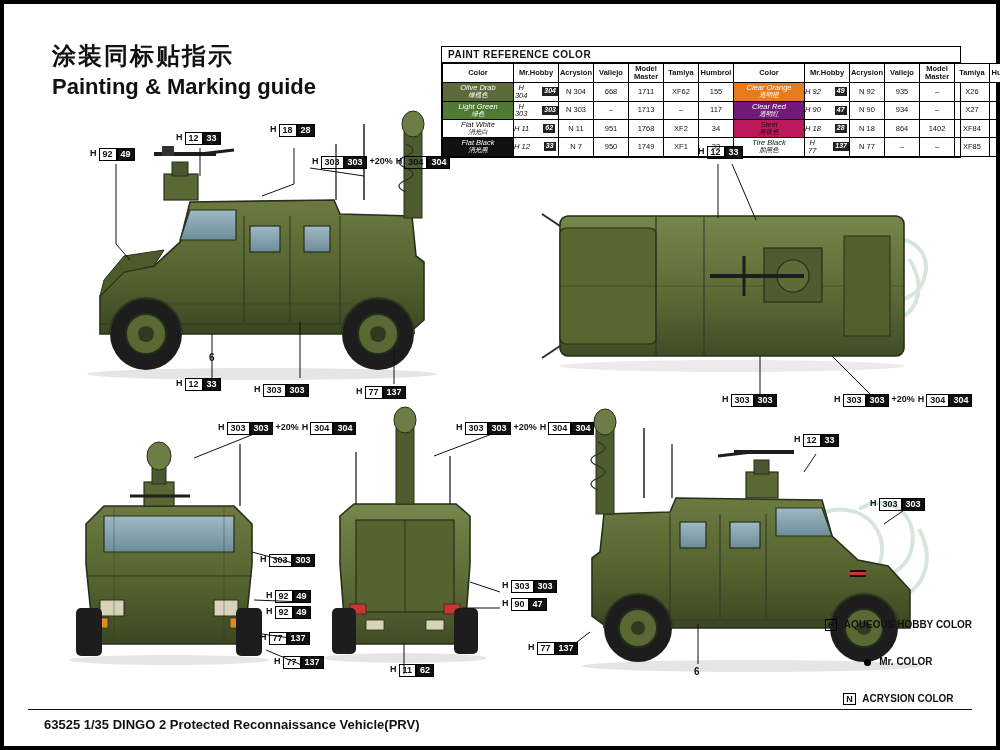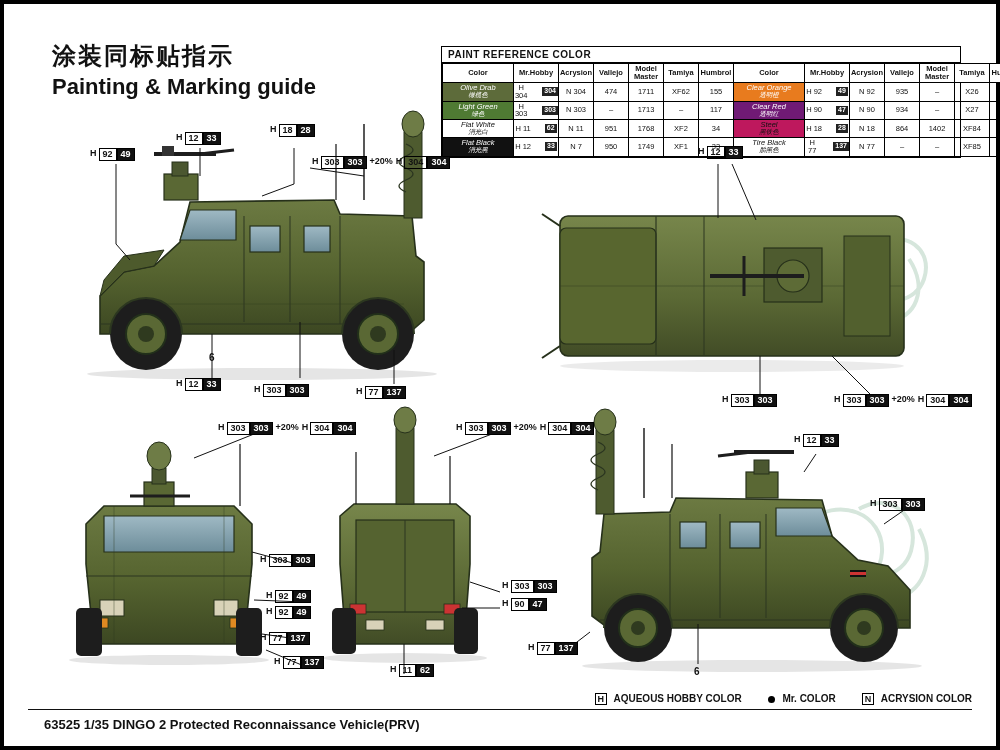--- a/index.html
+++ b/index.html
@@ -41,21 +41,21 @@
     border:1px solid #000;
     font-size:7.5px;
     text-align:center;
     padding:1px 0;
     line-height:1.05;
     font-weight:normal;
   }
   table.pt th{font-weight:bold;background:#fff;}
   .colcell{font-weight:bold;font-size:8px;line-height:1.05;font-style:italic;}
   .colcell .cn{font-size:6.5px;font-weight:normal;display:block;}
-  .sw{display:flex;align-items:center;justify-content:center;gap:14px;}
+  .sw{display:flex;align-items:center;gap:14px;font-style:italic;}
   .chip{display:inline-block;padding:0 2px;color:#fff;font-weight:bold;font-size:7px;line-height:1.25;}
   .chip.dark{background:#222;}
   
   .w-color{width:70px}
   .w-brand{width:44px}
   .w-s{width:34px}
   
   .art{position:absolute;inset:0;}
   
   .cl{
@@ -69,21 +69,21 @@
   .cl span.bx{border:1px solid #000;padding:1px 3px;}
   .cl span.bxf{border:1px solid #000;background:#111;color:#fff;padding:1px 3px;}
   .cl span.plain{padding:1px 3px;}
   .footer{
     position:absolute;left:40px;bottom:14px;
     font-size:13px;font-weight:bold;
   }
   .legend{
     position:absolute;right:24px;bottom:42px;
     display:flex;gap:26px;align-items:center;
-    font-size:10px;font-weight:bold;
+    font-size:10px;font-weight:bold;flex-direction:column;
   }
   .legend .mark{border:1px solid #000;padding:0 2px;margin-right:4px;font-size:9px;}
   .legend .dot{display:inline-block;width:7px;height:7px;background:#000;border-radius:50%;margin-right:5px;vertical-align:middle;}
   .footline{position:absolute;left:24px;right:24px;bottom:36px;height:1px;background:#111;}
   svg{display:block;}
 </style>
 </head>
 <body>
 
 <div id="sheet">
@@ -119,21 +119,21 @@
             <span>Olive Drab</span>
             <span class="cn">橄榄色</span>
           </td>
           <td>
               <span class="sw">
                 <span>H 304</span>
                 <span class="chip dark">304</span>
               </span>
             </td>
           <td>N 304</td>
-          <td>474</td>
+          <td>668</td>
           <td>1711</td>
           <td>XF62</td>
           <td>155</td>
 
           <td class="colcell" style="background:#e87b1e;color:#fff;">
             <span>Clear Orange</span>
             <span class="cn">透明橙</span>
           </td>
           <td>
               <span class="sw">

